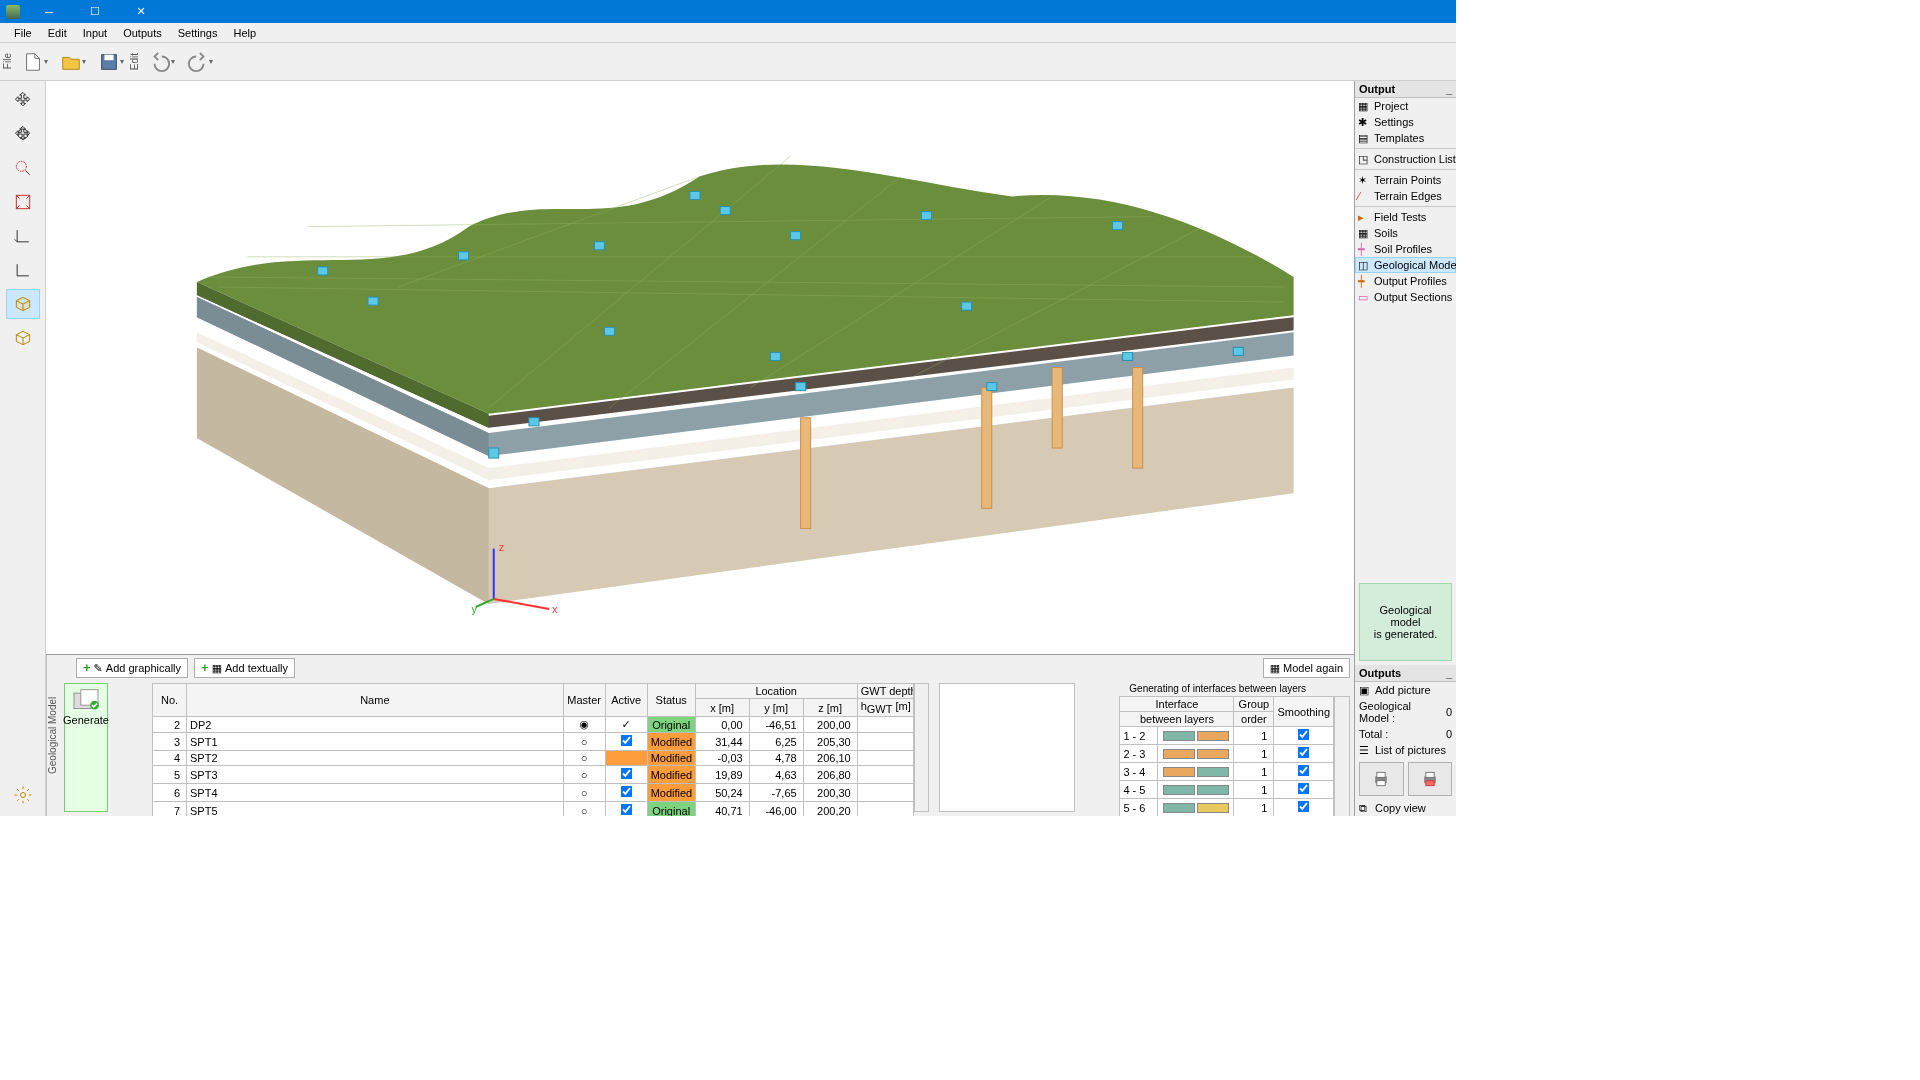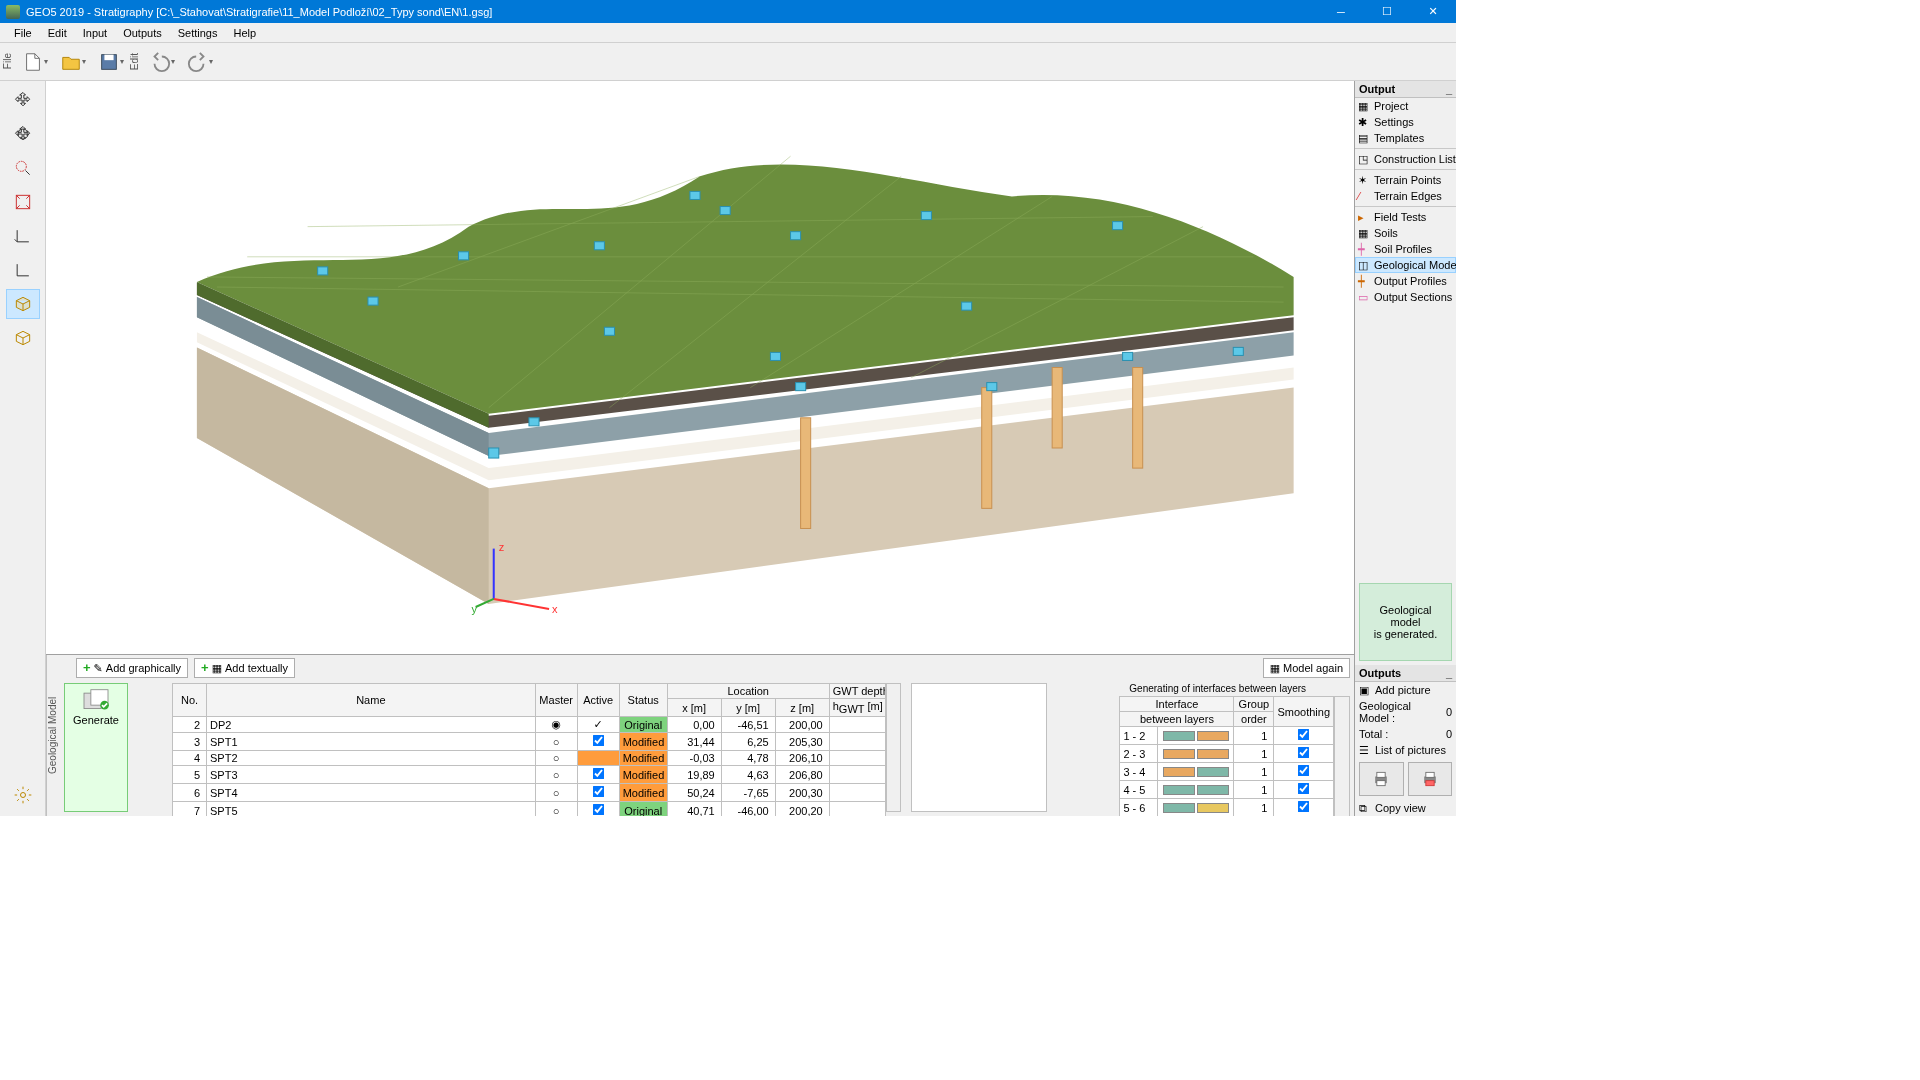--- a/index.html
+++ b/index.html
@@ -51,21 +51,21 @@
 
 
 .bottom { height:162px; border-top:1px solid #a0a0a0; background:#f0f0f0; display:flex;}
 .bottom .vtab { width:14px; background:#f0f0f0; border-right:1px solid #c0c0c0; writing-mode: vertical-rl; transform: rotate(180deg); text-align:center; font-size:10px; padding:4px 0; color:#555;}
 .bottom .inner { flex:1; display:flex; flex-direction:column; min-width:0; }
 .bottom .btbar { height:26px; padding:3px 4px; display:flex; align-items:center; gap:6px; background:#f0f0f0;}
 .btn { background:#fff; border:1px solid #adadad; padding:2px 6px; display:flex; align-items:center; gap:3px; height:20px;}
 .btn .plus { color:#2a2; font-weight:bold; font-size:13px; line-height:10px;}
 .btbar .fill { flex:1; }
 .bottom .body { flex:1; display:flex; padding:2px 4px 4px 4px; gap:10px; min-height:0;}
-.genblk { width:64px; display:flex; flex-direction:column; align-items:center; gap:2px; background:#e4ffe4; border:1px solid #7c7; padding:4px;}
+.genblk { width:44px; display:flex; flex-direction:column; align-items:center; gap:2px; background:#e4ffe4; border:1px solid #7c7; padding:4px;}
 .genblk svg{width:28px;height:24px;}
 
 
 .tblwrap { position:relative; display:flex; min-width:0;padding-left:34px;}
 .tblwrap.main { flex:1; }
 table { border-collapse:collapse; background:#fff; table-layout:fixed; font-size:10px;}
 th, td { border:1px solid #c0c0c0; padding:1px 3px; height:15px; overflow:hidden; white-space:nowrap;}
 th { background:#f4f4f4; font-weight:normal; text-align:center;}
 td.num { text-align:right; padding-right:6px;}
 td.ctr { text-align:center; }
@@ -79,21 +79,20 @@
 
 .blank { width:136px; background:#fff; border:1px solid #c0c0c0;}
 
 .iftitle { text-align:center; padding-bottom:2px; font-size:10px;}
 </style>
 </head>
 <body>
 
 <div class="titlebar">
   <span class="ticon"></span>
-  <span class="title">GEO5 2019 - Stratigraphy [C:\_Stahovat\Stratigrafie\11_Model Podloží\02_Typy sond\EN\1.gsg]</span>
   <span class="wbtn">─</span>
   <span class="wbtn">☐</span>
   <span class="wbtn close">✕</span>
 </div>
 
 <div class="menubar">
   <span>File</span>
   <span>Edit</span>
   <span>Input</span>
   <span>Outputs</span>
@@ -396,21 +395,21 @@
                     <td class="num">207,10</td>
                     <td class="num"></td>
                   </tr>
                 </tbody>
             </table>
             <div class="vscroll"></div>
           </div>
 
           <div class="blank"></div>
 
-          <div style="display:flex;flex-direction:column;margin-left:28px;">
+          <div style="display:flex;flex-direction:column;">
             <div class="iftitle">Generating of interfaces between layers</div>
             <div class="tblwrap">
               <table>
                 <colgroup>
                     <col style="width:38px">
                     <col style="width:76px">
                     <col style="width:40px">
                     <col style="width:58px">
                   </colgroup>
                 <tbody>

